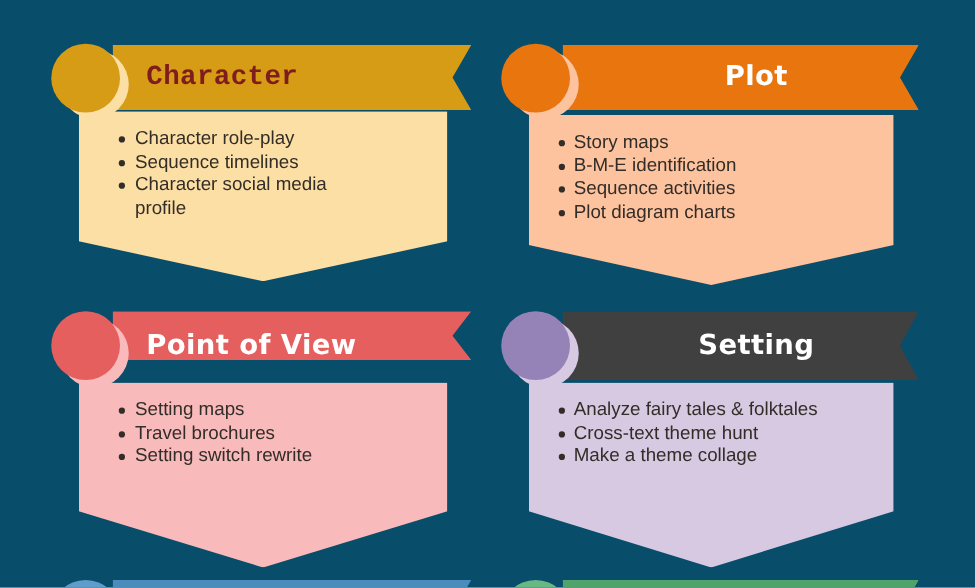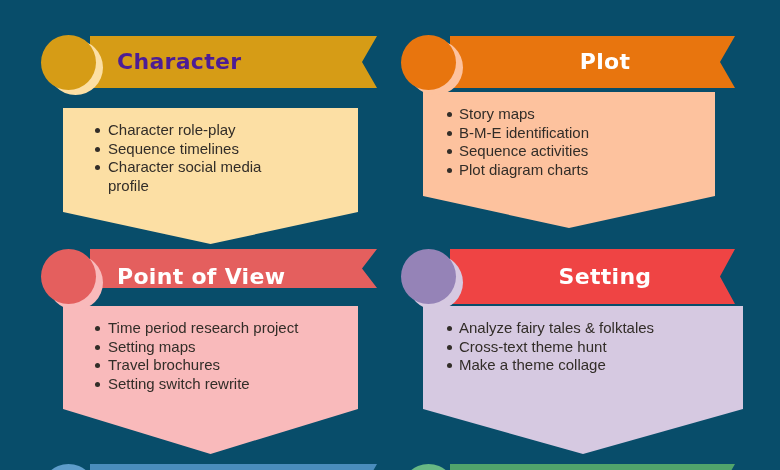--- a/index.html
+++ b/index.html
@@ -69,39 +69,39 @@
     width: 5px; height: 5px;
     border-radius: 50%;
     background: currentColor;
   }
 
   
   
   .c0 .circle   { left: 40.5px; top: 34.5px; }
   .c0 .crescent { left: 47.5px; top: 40px; }
   .c0 .banner   { left: 90px;  top: 36px; width: 287px; height: 52px; }
-  .c0 .panel    { left: 63px;  top: 108px; width: 295px; height: 136px; }
+  .c0 .panel    { left: 63px;  top: 89px; width: 295px; height: 136px; }
 
   
   .c1 .circle   { left: 400.5px; top: 34.5px; }
   .c1 .crescent { left: 407.5px; top: 40px; }
   .c1 .banner   { left: 450px; top: 36px; width: 285px; height: 52px; }
   .c1 .panel    { left: 423px; top: 92px; width: 292px; height: 136px; }
 
   
   .c2 .circle   { left: 40.5px; top: 249px; }
   .c2 .crescent { left: 47.5px; top: 254.5px; }
   .c2 .banner   { left: 90px;  top: 249px; width: 287px; height: 39px; }
   .c2 .panel    { left: 63px;  top: 306px; width: 295px; height: 148px; }
 
   
   .c3 .circle   { left: 400.5px; top: 249px; }
   .c3 .crescent { left: 407.5px; top: 254.5px; }
   .c3 .banner   { left: 450px; top: 249px; width: 285px; height: 55px; }
-  .c3 .panel    { left: 423px; top: 306px; width: 320px; height: 148px; }
+  .c3 .panel    { left: 423px; top: 306px; width: 292px; height: 148px; }
 
   
   .c4 .circle { left: 40.5px;  top: 464px; }
   .c4 .banner { left: 90px;  top: 464px; width: 287px; height: 52px; }
   .c5 .circle { left: 400.5px; top: 464px; }
   .c5 .banner { left: 450px; top: 464px; width: 285px; height: 52px; }
 </style>
 </head>
 <body>
 
@@ -109,21 +109,21 @@
 
   <div class="card row1 col-l c0">
     <div class="panel" style="background-color: rgb(252, 223, 164);">
       <ul style="color: rgb(50, 45, 40);">
           <li>Character role-play</li>
           <li>Sequence timelines</li>
           <li>Character social media profile</li>
         </ul>
     </div>
     <div class="banner" style="background-color: rgb(214, 156, 22);">
-      <span class="title" style="color: #4c1d95;">Character</span>
+      <span class="title" style="color: #7f1d1d; font-family: Liberation Mono, monospace;">Character</span>
     </div>
     <div class="crescent" style="background-color: rgb(252, 223, 164);"></div>
     <div class="circle" style="background-color: rgb(214, 156, 22);"></div>
   </div>
 
   <div class="card row1 col-r c1">
     <div class="panel" style="background-color: rgb(253, 194, 158);">
       <ul style="color: rgb(50, 45, 40);">
           <li>Story maps</li>
           <li>B-M-E identification</li>
@@ -134,42 +134,41 @@
     <div class="banner" style="background-color: rgb(232, 117, 14);">
       <span class="title" style="color: rgb(255, 255, 255);">Plot</span>
     </div>
     <div class="crescent" style="background-color: rgb(253, 194, 158);"></div>
     <div class="circle" style="background-color: rgb(232, 117, 14);"></div>
   </div>
 
   <div class="card row2 col-l c2">
     <div class="panel" style="background-color: rgb(249, 186, 187);">
       <ul style="color: rgb(50, 45, 40);">
-          <li>Time period research project</li>
           <li>Setting maps</li>
           <li>Travel brochures</li>
           <li>Setting switch rewrite</li>
         </ul>
     </div>
     <div class="banner" style="background-color: rgb(228, 95, 94);">
       <span class="title" style="color: rgb(255, 255, 255);">Point of View</span>
     </div>
     <div class="crescent" style="background-color: rgb(249, 186, 187);"></div>
     <div class="circle" style="background-color: rgb(228, 95, 94);"></div>
   </div>
 
   <div class="card row2 col-r c3">
     <div class="panel" style="background-color: rgb(214, 201, 225);">
       <ul style="color: rgb(50, 45, 40);">
           <li>Analyze fairy tales &amp; folktales</li>
           <li>Cross-text theme hunt</li>
           <li>Make a theme collage</li>
         </ul>
     </div>
-    <div class="banner" style="background-color: #ef4444;">
+    <div class="banner" style="background-color: #404040;">
       <span class="title" style="color: rgb(255, 255, 255);">Setting</span>
     </div>
     <div class="crescent" style="background-color: rgb(214, 201, 225);"></div>
     <div class="circle" style="background-color: rgb(149, 131, 183);"></div>
   </div>
 
   <div class="card c4">
     <div class="banner" style="background-color: rgb(74, 141, 189);"></div>
     <div class="circle" style="background-color: rgb(94, 157, 203);"></div>
   </div>

